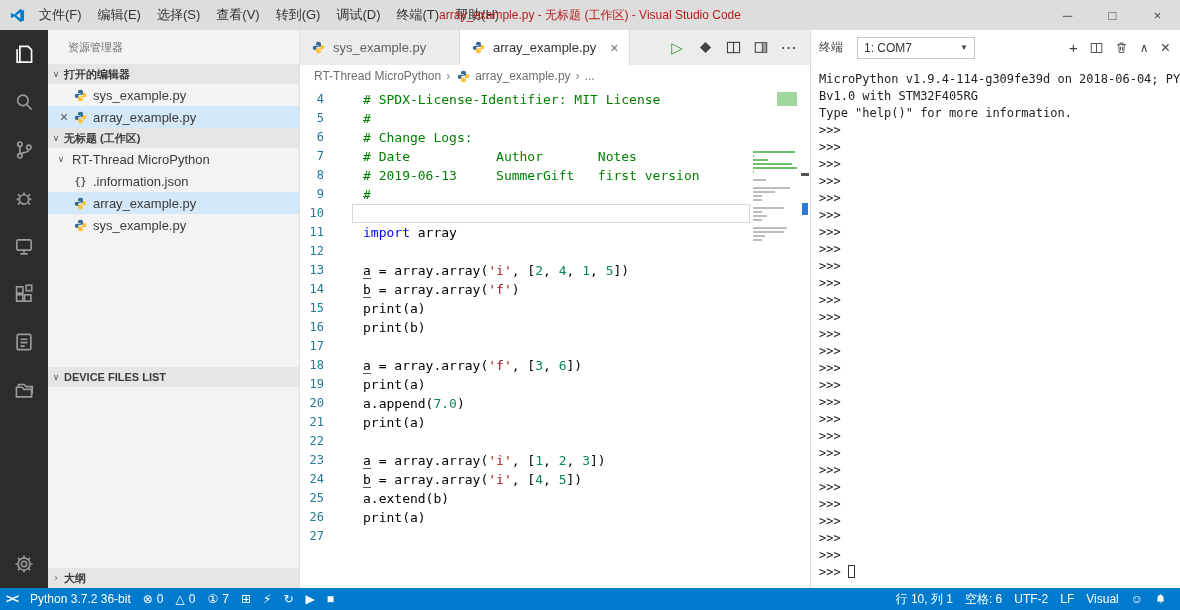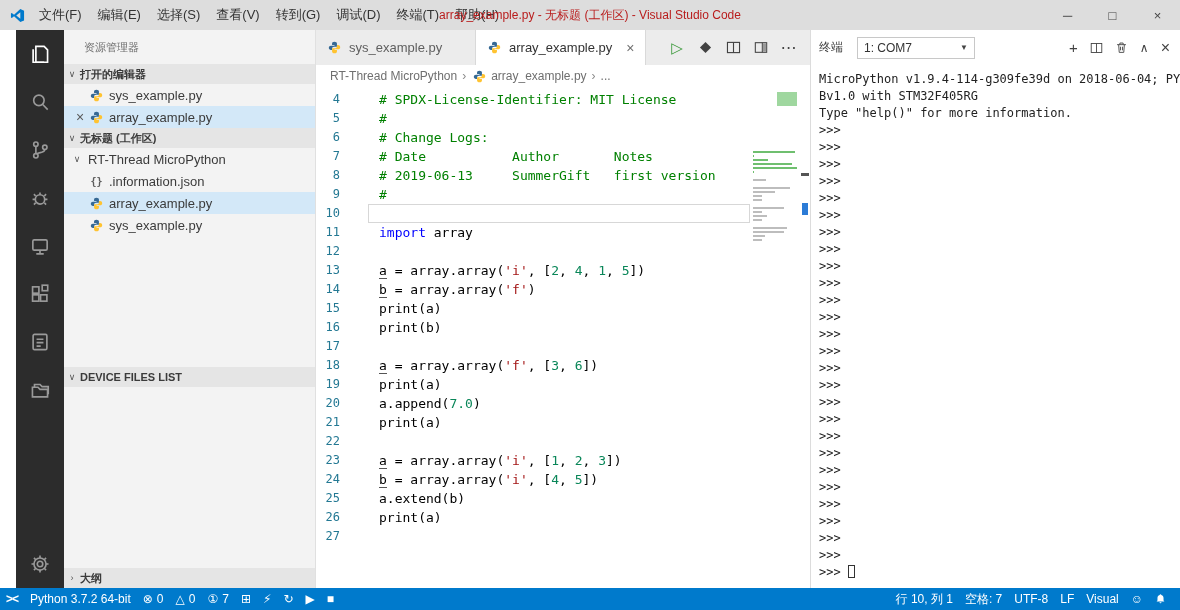--- a/index.html
+++ b/index.html
@@ -10,21 +10,21 @@
   
   .titlebar { height:30px; background:#dddddd; display:flex; align-items:center; position:relative; flex:none; }
   .vscode-logo { margin:0 6px 0 10px; display:flex; }
   .menubar { display:flex; height:30px; align-items:center; }
   .menu-item { padding:0 8px; line-height:30px; color:#333; cursor:default; }
   .window-title { position:absolute; left:50%; transform:translateX(-50%); color:#b91c1c; font-size:12px; white-space:nowrap; }
   .window-controls { margin-left:auto; display:flex; height:30px; }
   .win-btn { width:45px; height:30px; display:flex; align-items:center; justify-content:center; color:#444; font-size:13px; }
 
   
-  .main { flex:1; display:flex; min-height:0;padding-left:16px; }
+  .main { flex:1; display:flex; min-height:0; }
 
   
   .activitybar { width:48px; background:#2c2c2c; display:flex; flex-direction:column; align-items:center; flex:none; }
   .ab-item { width:48px; height:48px; display:flex; align-items:center; justify-content:center; }
   .ab-item svg { stroke:#9a9a9a; fill:none; stroke-width:1.2; }
   .ab-item.active svg { stroke:#ffffff; }
   .ab-spacer { flex:1; }
 
   
   .sidebar { width:252px; background:#f3f3f3; flex:none; position:relative; color:#3b3b3b; border-right:1px solid #e0e0e0; }
@@ -373,21 +373,21 @@
   </div>
 
   <div class="statusbar">
     <div class="sb-left" id="sb-left">
         <span class="sb-item">
           <span class="sb-icon">
             <span class="remote-g">&gt;&lt;</span>
           </span>
         </span>
         <span class="sb-item">
-          <span>Python 3.7.2 64-bit</span>
+          <span>Python 3.7.2 36-bit</span>
         </span>
         <span class="sb-item">
           <span class="sb-icon">⊗</span>
           <span>0</span>
         </span>
         <span class="sb-item">
           <span class="sb-icon">△</span>
           <span>0</span>
         </span>
         <span class="sb-item">
@@ -408,24 +408,24 @@
         </span>
         <span class="sb-item">
           <span class="sb-icon">■</span>
         </span>
       </div>
     <div class="sb-right" id="sb-right">
         <span class="sb-item">
           <span>行 10, 列 1</span>
         </span>
         <span class="sb-item">
-          <span>空格: 7</span>
-        </span>
-        <span class="sb-item">
-          <span>UTF-8</span>
+          <span>空格: 6</span>
+        </span>
+        <span class="sb-item">
+          <span>UTF-2</span>
         </span>
         <span class="sb-item">
           <span>LF</span>
         </span>
         <span class="sb-item">
           <span>Visual</span>
         </span>
         <span class="sb-item">
           <span class="sb-icon">☺</span>
         </span>

